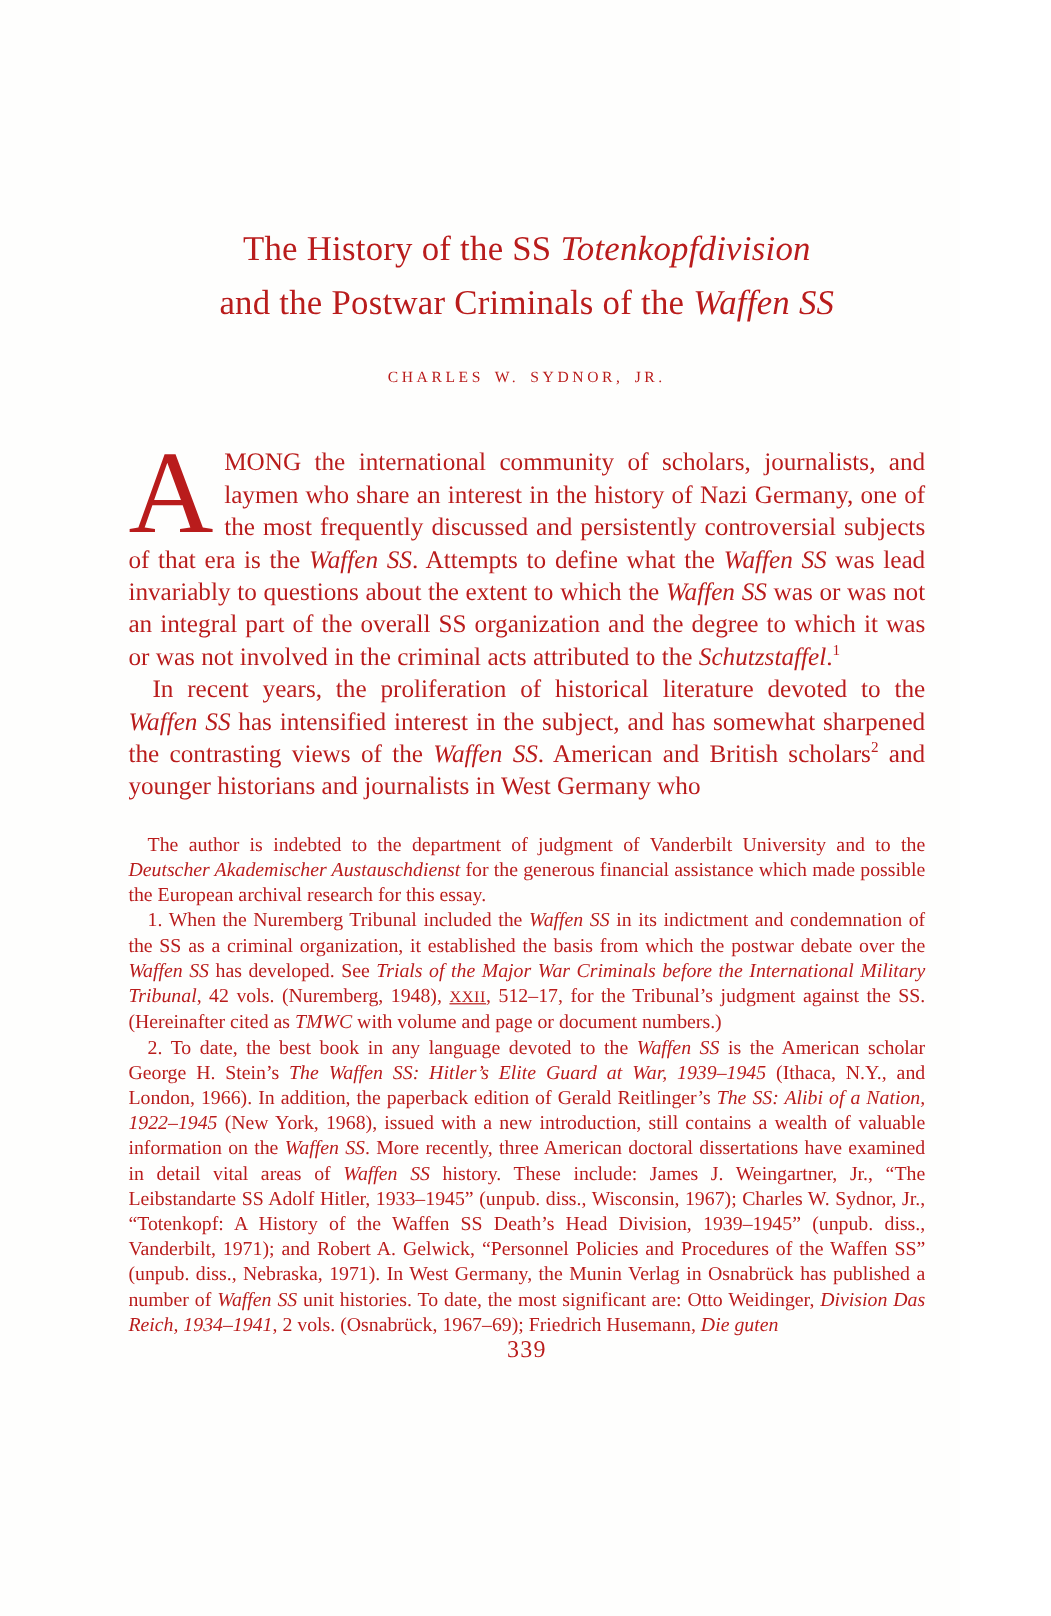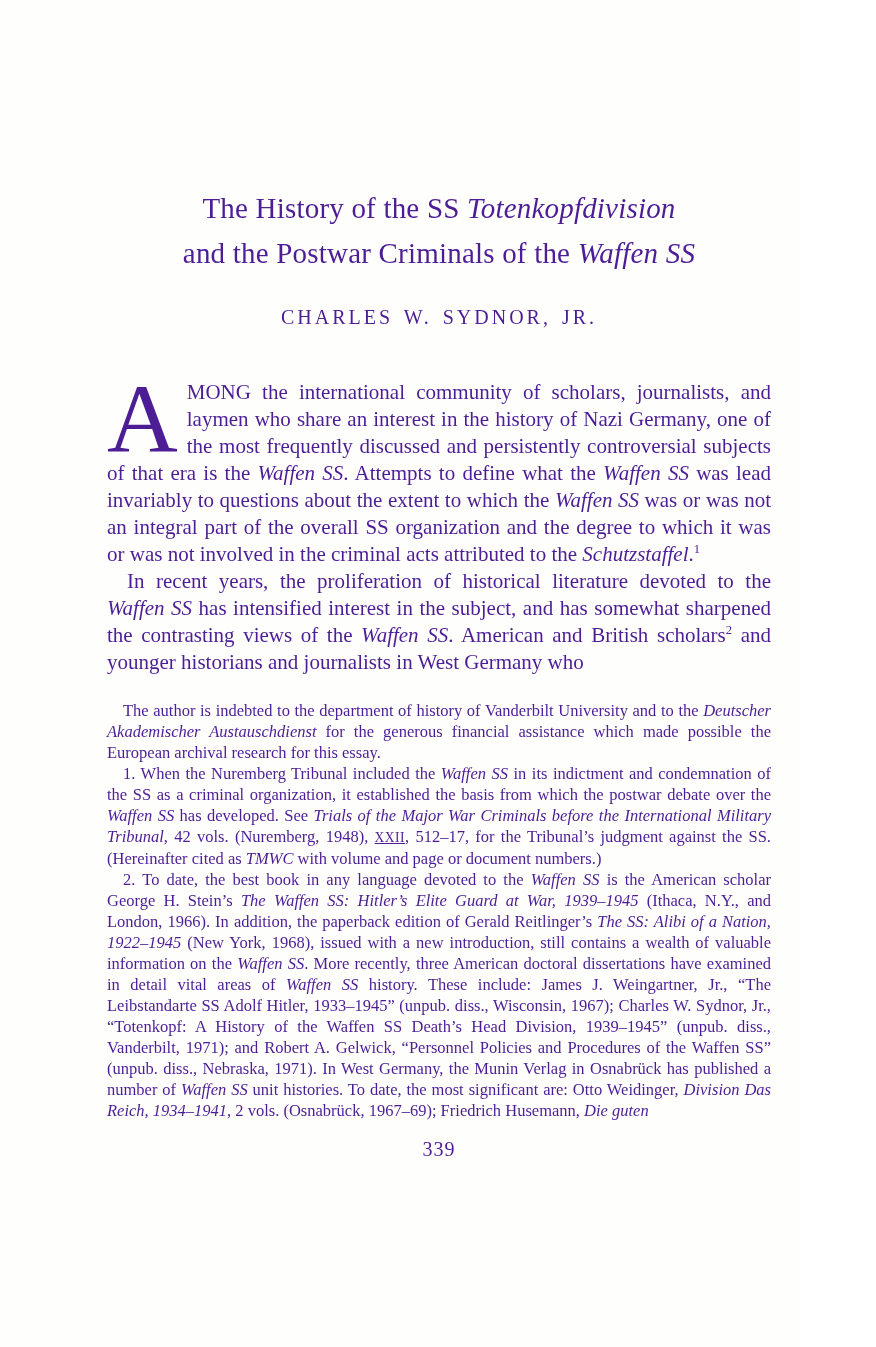--- a/index.html
+++ b/index.html
@@ -6,21 +6,21 @@
     margin: 0;
     padding: 0;
     background: #ffffff;
   }
   .page {
     position: relative;
     width: 800px;
     height: 1347px;
     background: #fefefdff;
     background: #fefefd;
-    color: #4c1d95;
+    color: #b91c1c;
     font-family: "Liberation Serif", "DejaVu Serif", serif;
     overflow: hidden;
   }
   .content {
     position: absolute;
     left: 107px;
     top: 0;
     width: 664px;
   }
   .title {
@@ -28,21 +28,21 @@
     font-size: 29px;
     font-weight: normal;
     text-align: center;
     line-height: 45px;
     letter-spacing: 0.2px;
   }
   .title-line { display: block; }
   .author {
     margin-top: 30px;
     text-align: center;
-    font-size: 20px;
+    font-size: 13px;
     letter-spacing: 3px;
     word-spacing: 3px;
   }
   .body-text {
     margin-top: 50px;
     font-size: 21px;
     line-height: 27px;
   }
   .para {
     margin: 0;
@@ -60,21 +60,21 @@
     margin-top: 24px;
     font-size: 16.5px;
     line-height: 21px;
   }
   .fn {
     margin: 0;
     text-align: justify;
     text-indent: 16px;
   }
   .page-number {
-    margin-top: 17px;
+    margin-top: 0;
     text-align: center;
     font-size: 20px;
     letter-spacing: 1px;
   }
   .it { font-style: italic; }
   .sc { font-size: 0.82em; letter-spacing: 0.5px; text-decoration: underline; }
   sup {
     font-size: 0.6em;
     vertical-align: super;
     line-height: 0;
@@ -97,21 +97,21 @@
       <p class="para">
         <span class="dropcap">A</span><span><span>MONG the international community of scholars, journalists, and laymen who share an interest in the history of Nazi Germany, one of the most frequently discussed and persistently controversial subjects of that era is the </span><span class="it">Waffen SS</span><span>. Attempts to define what the </span><span class="it">Waffen SS</span><span> was lead invariably to questions about the extent to which the </span><span class="it">Waffen SS</span><span> was or was not an integral part of the overall SS organization and the degree to which it was or was not involved in the criminal acts attributed to the </span><span class="it">Schutzstaffel</span><span>.</span><sup>1</sup></span>
       </p>
       <p class="para indent">
         <span><span>In recent years, the proliferation of historical literature devoted to the </span><span class="it">Waffen SS</span><span> has intensified interest in the subject, and has somewhat sharpened the contrasting views of the </span><span class="it">Waffen SS</span><span>. American and British scholars</span><sup>2</sup><span> and younger historians and journalists in West Germany who</span></span>
       </p>
     </div>
 
     <div class="footnotes">
       <p class="fn">
-        <span><span>The author is indebted to the department of history of Vanderbilt University and to the </span><span class="it">Deutscher Akademischer Austauschdienst</span><span> for the generous financial assistance which made possible the European archival research for this essay.</span></span>
+        <span><span>The author is indebted to the department of judgment of Vanderbilt University and to the </span><span class="it">Deutscher Akademischer Austauschdienst</span><span> for the generous financial assistance which made possible the European archival research for this essay.</span></span>
       </p>
       <p class="fn">
         <span><span>1. When the Nuremberg Tribunal included the </span><span class="it">Waffen SS</span><span> in its indictment and condemnation of the SS as a criminal organization, it established the basis from which the postwar debate over the </span><span class="it">Waffen SS</span><span> has developed. See </span><span class="it">Trials of the Major War Criminals before the International Military Tribunal</span><span>, 42 vols. (Nuremberg, 1948), </span><span class="sc">XXII</span><span>, 512–17, for the Tribunal’s judgment against the SS. (Hereinafter cited as </span><span class="it">TMWC</span><span> with volume and page or document numbers.)</span></span>
       </p>
       <p class="fn">
         <span><span>2. To date, the best book in any language devoted to the </span><span class="it">Waffen SS</span><span> is the American scholar George H. Stein’s </span><span class="it">The Waffen SS: Hitler’s Elite Guard at War, 1939–1945</span><span> (Ithaca, N.Y., and London, 1966). In addition, the paperback edition of Gerald Reitlinger’s </span><span class="it">The SS: Alibi of a Nation, 1922–1945</span><span> (New York, 1968), issued with a new introduction, still contains a wealth of valuable information on the </span><span class="it">Waffen SS</span><span>. More recently, three American doctoral dissertations have examined in detail vital areas of </span><span class="it">Waffen SS</span><span> history. These include: James J. Weingartner, Jr., “The Leibstandarte SS Adolf Hitler, 1933–1945” (unpub. diss., Wisconsin, 1967); Charles W. Sydnor, Jr., “Totenkopf: A History of the Waffen SS Death’s Head Division, 1939–1945” (unpub. diss., Vanderbilt, 1971); and Robert A. Gelwick, “Personnel Policies and Procedures of the Waffen SS” (unpub. diss., Nebraska, 1971). In West Germany, the Munin Verlag in Osnabrück has published a number of </span><span class="it">Waffen SS</span><span> unit histories. To date, the most significant are: Otto Weidinger, </span><span class="it">Division Das Reich, 1934–1941</span><span>, 2 vols. (Osnabrück, 1967–69); Friedrich Husemann, </span><span class="it">Die guten</span></span>
       </p>
     </div>
 
     <div class="page-number">339</div>

